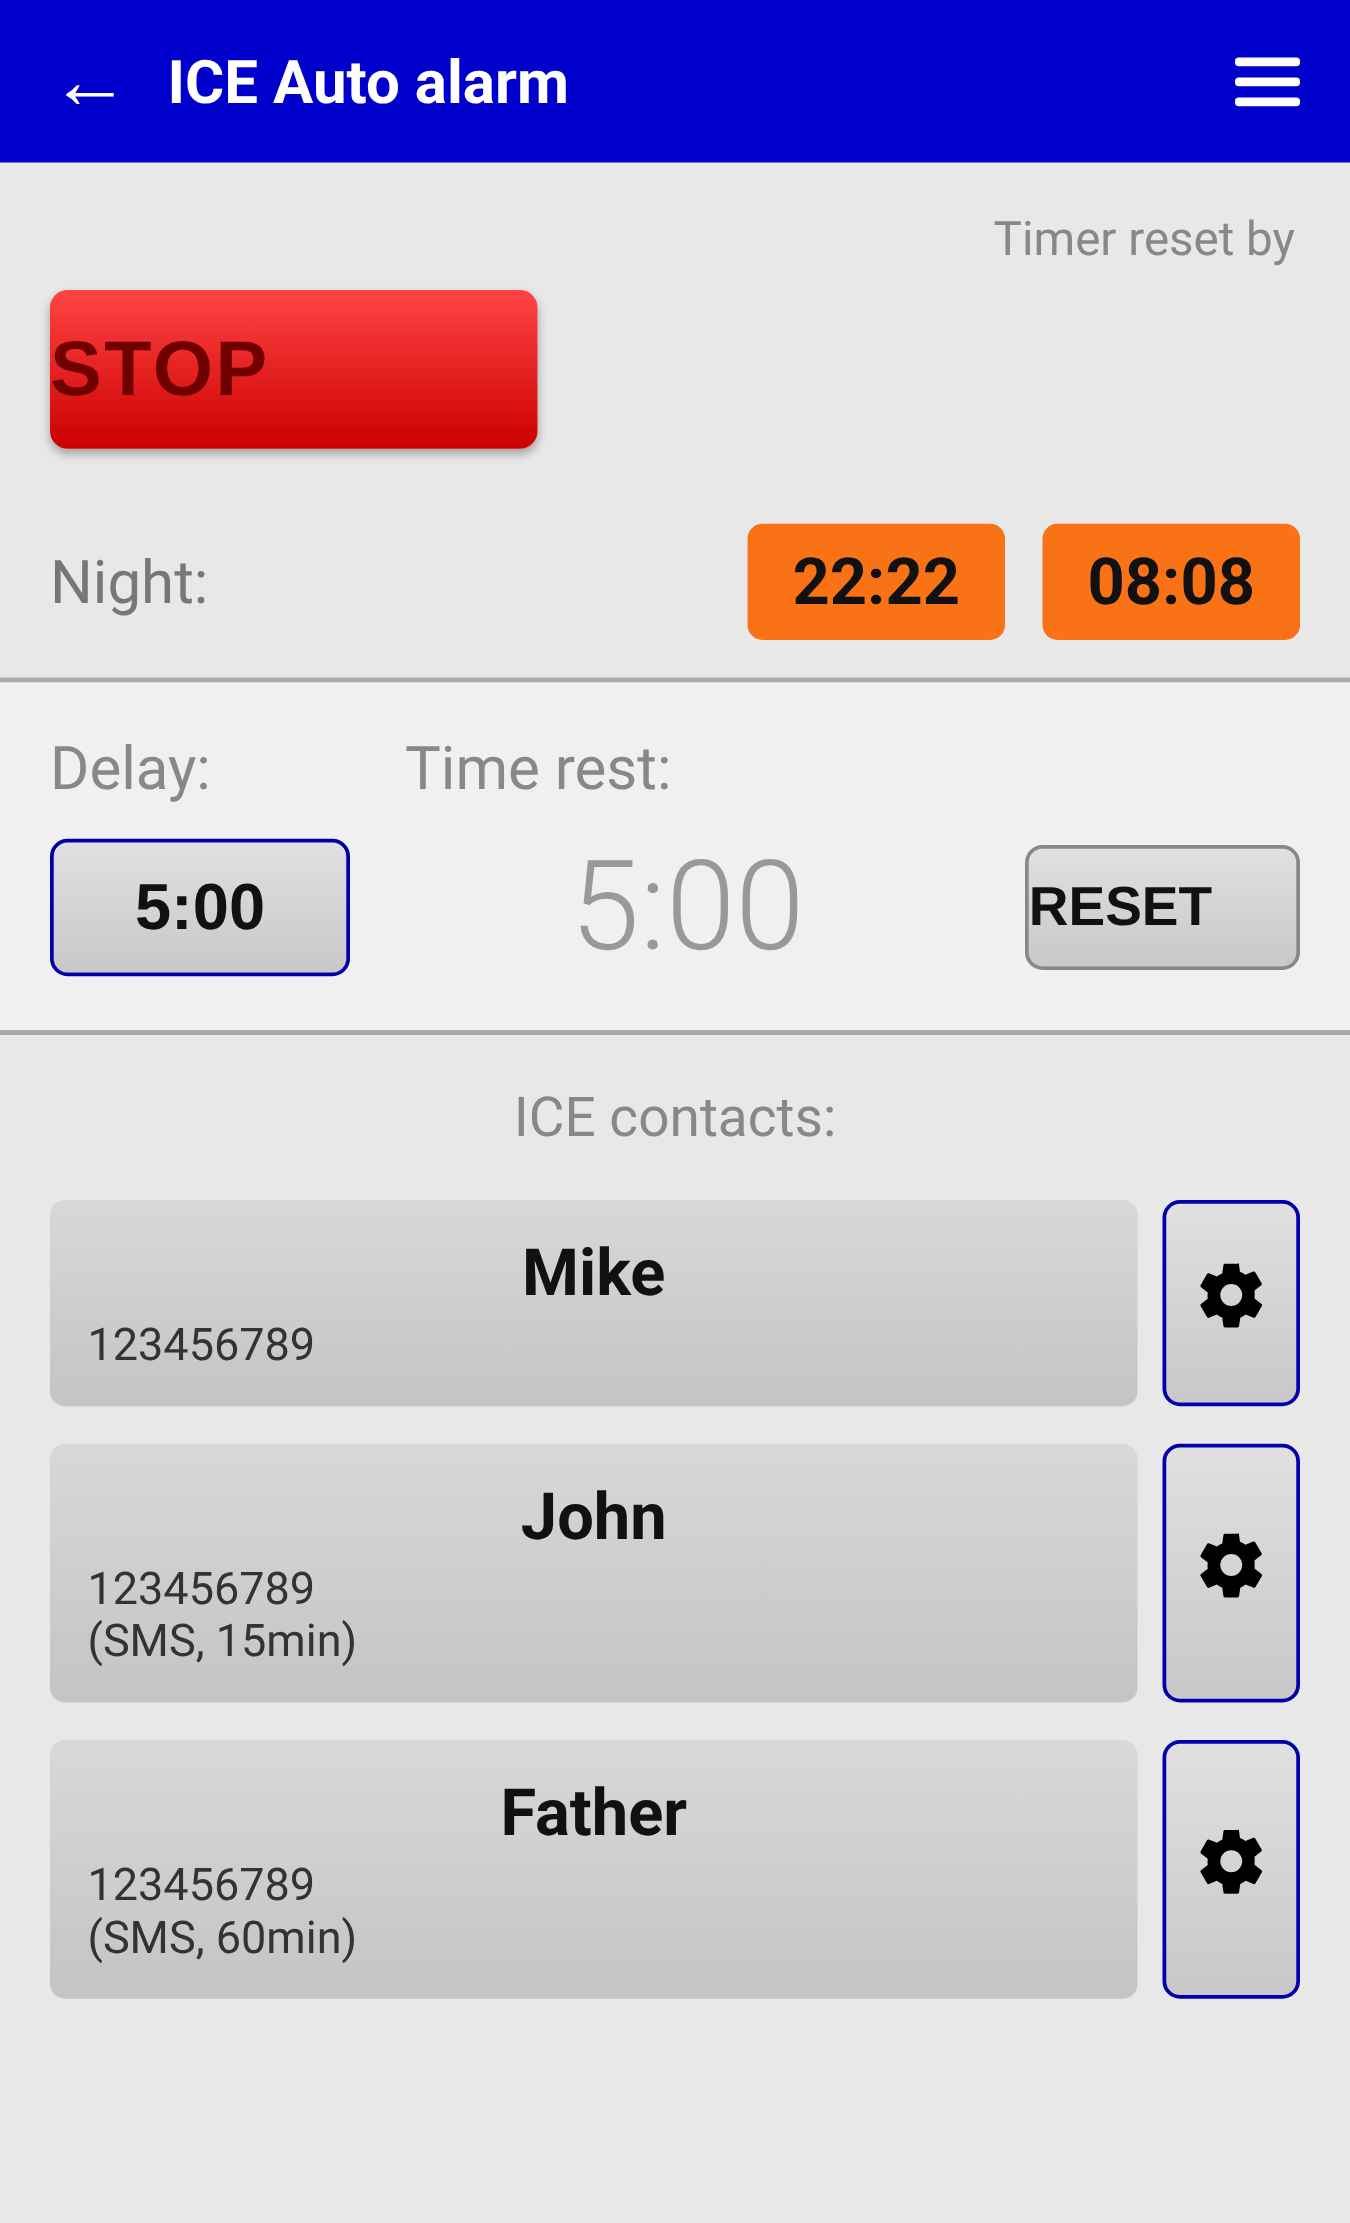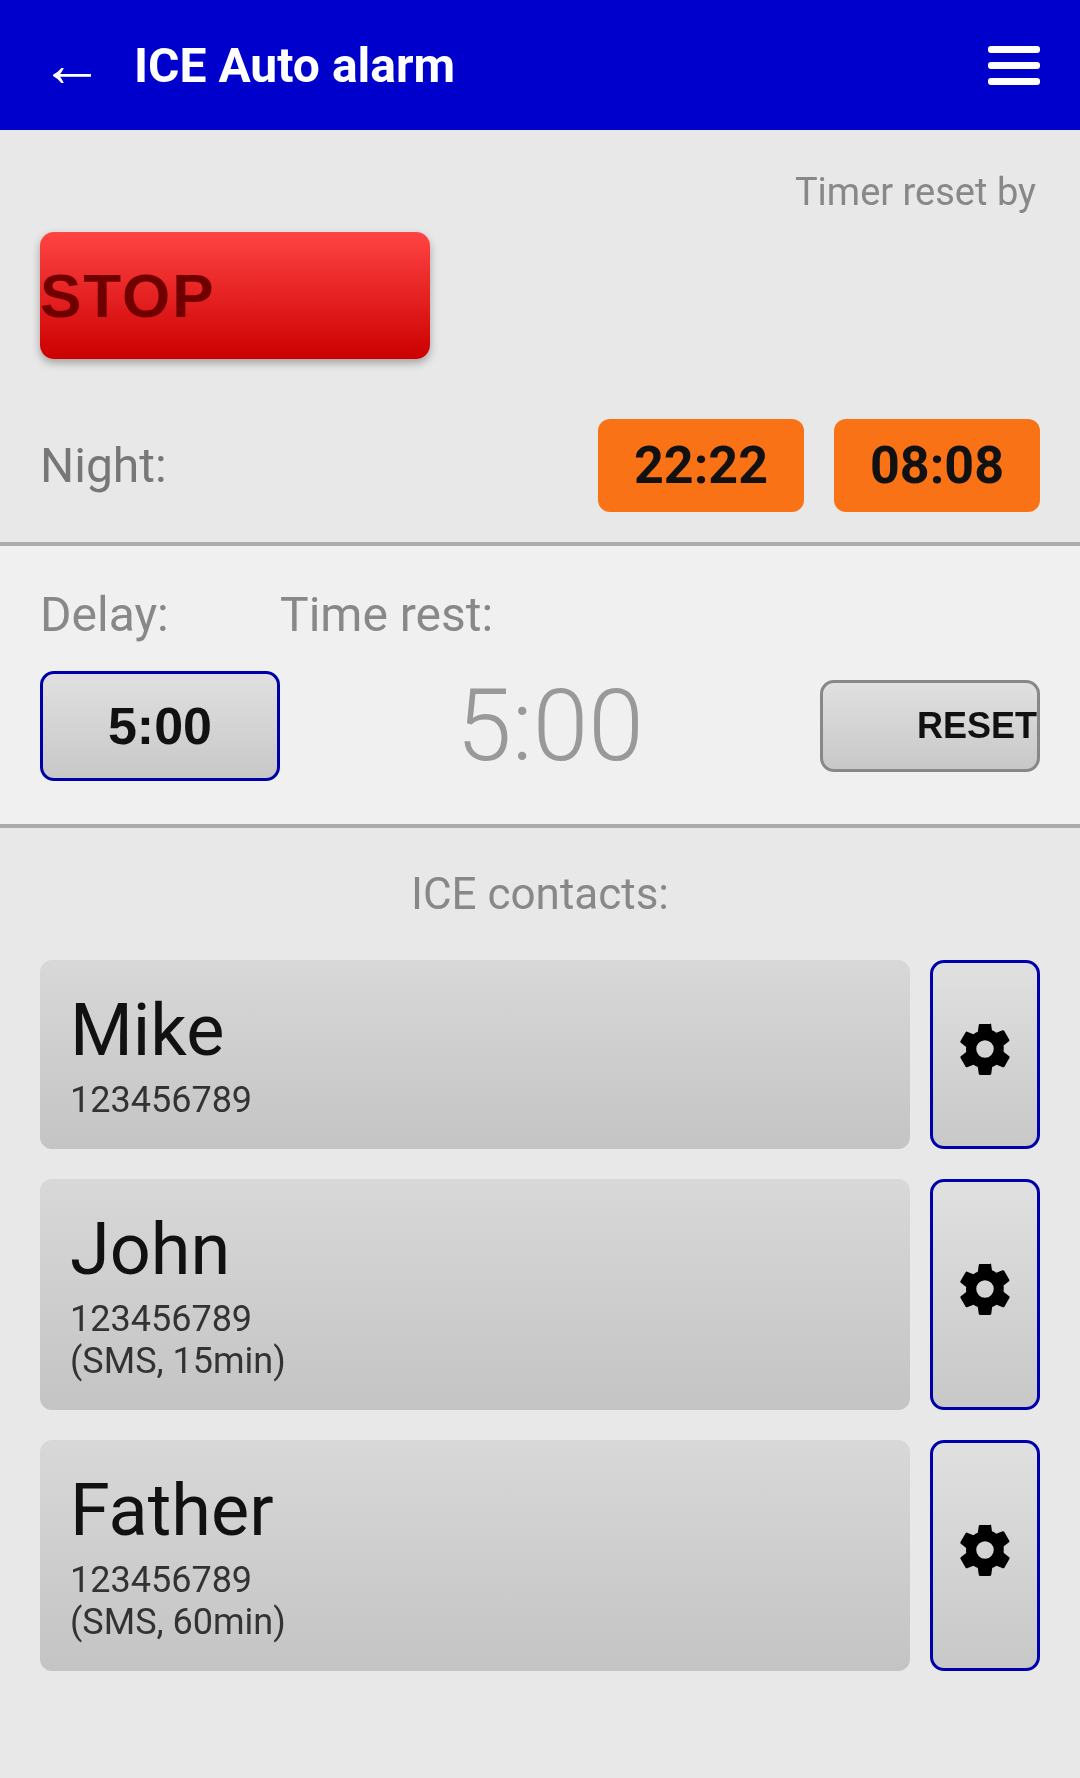--- a/index.html
+++ b/index.html
@@ -132,20 +132,21 @@
 
     
     .section2 {
       background: #f0f0f0;
       padding: 40px 40px 40px 40px;
     }
     .row-labels {
       display: flex;
       align-items: flex-start;
       margin-bottom: 24px;
+      gap: 44px;
     }
     .delay-label {
       color: #888;
       font-size: 48px;
       min-width: 240px;
     }
     .timerest-label {
       color: #888;
       font-size: 48px;
       flex: 1;
@@ -172,26 +173,26 @@
       font-size: 100px;
       font-weight: 300;
       flex: 1;
       text-align: center;
     }
     .btn-reset {
       background: linear-gradient(180deg, #e0e0e0 0%, #c8c8c8 100%);
       border: 3px solid #888;
       border-radius: 14px;
       color: #111;
-      font-size: 36px;
+      font-size: 44px;
       font-weight: bold;
       padding: 22px 0;
       width: 220px;
       cursor: pointer;
-      text-align: right;
+      text-align: left;
     }
 
     
     .section3 {
       background: #e8e8e8;
       padding: 40px 40px;
     }
     .ice-contacts-title {
       color: #888;
       font-size: 44px;
@@ -204,24 +205,25 @@
       gap: 20px;
       margin-bottom: 30px;
     }
     .contact-card {
       background: linear-gradient(180deg, #d8d8d8 0%, #c4c4c4 100%);
       border-radius: 12px;
       padding: 28px 30px;
       flex: 1;
     }
     .contact-name {
-      font-size: 72px;
-      font-weight: 400;
+      font-size: 52px;
+      font-weight: 700;
       color: #111;
       margin-bottom: 6px;
+      text-align: center;
     }
     .contact-phone {
       font-size: 36px;
       color: #333;
     }
     .contact-meta {
       font-size: 36px;
       color: #333;
     }
     .btn-gear {

